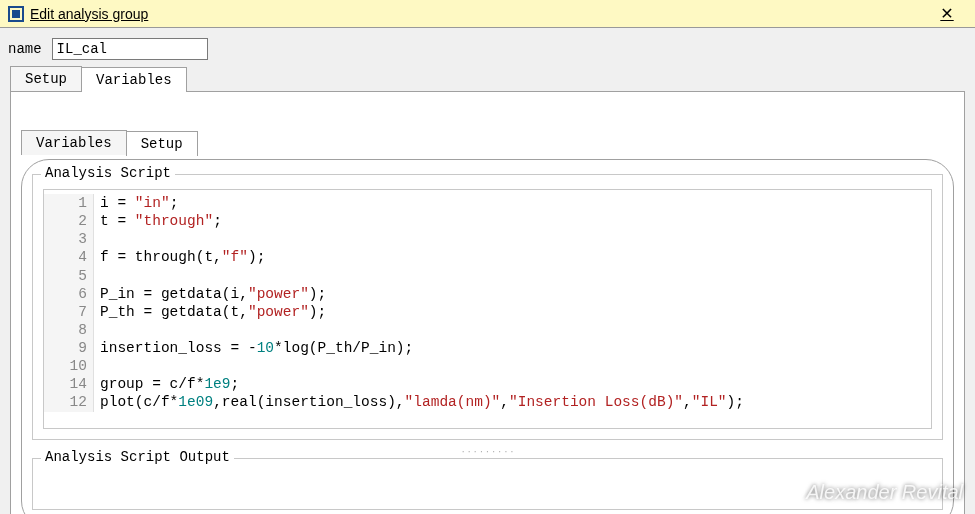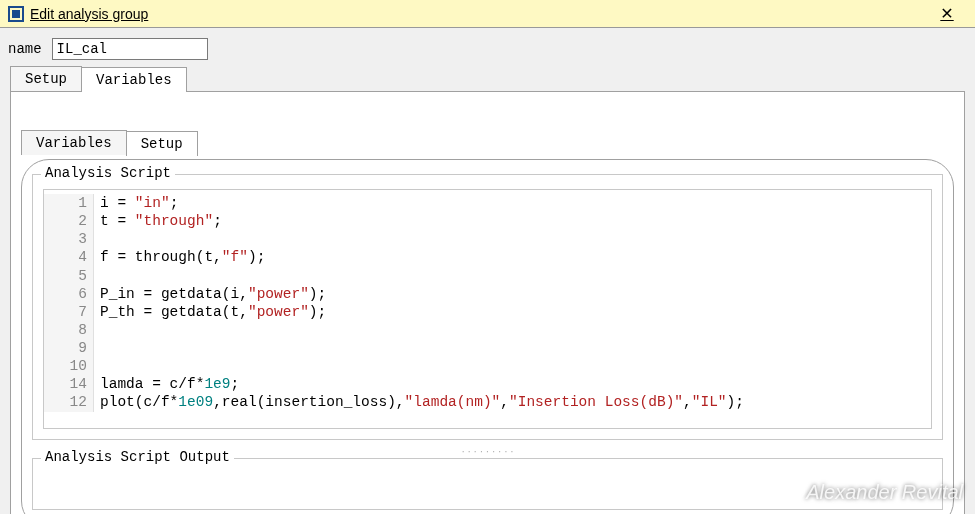--- a/index.html
+++ b/index.html
@@ -165,23 +165,23 @@
         <span class="legend">Analysis Script</span>
         <div class="code-area" id="code-area">
             <div class="code-line"><span class="gutter">1</span><span class="code"><span class="tk-op">i = </span><span class="tk-str">"in"</span><span class="tk-op">;</span></span></div>
             <div class="code-line"><span class="gutter">2</span><span class="code"><span class="tk-op">t = </span><span class="tk-str">"through"</span><span class="tk-op">;</span></span></div>
             <div class="code-line"><span class="gutter">3</span><span class="code"> </span></div>
             <div class="code-line"><span class="gutter">4</span><span class="code"><span class="tk-op">f = through(t,</span><span class="tk-str">"f"</span><span class="tk-op">);</span></span></div>
             <div class="code-line"><span class="gutter">5</span><span class="code"> </span></div>
             <div class="code-line"><span class="gutter">6</span><span class="code"><span class="tk-op">P_in = getdata(i,</span><span class="tk-str">"power"</span><span class="tk-op">);</span></span></div>
             <div class="code-line"><span class="gutter">7</span><span class="code"><span class="tk-op">P_th = getdata(t,</span><span class="tk-str">"power"</span><span class="tk-op">);</span></span></div>
             <div class="code-line"><span class="gutter">8</span><span class="code"> </span></div>
-            <div class="code-line"><span class="gutter">9</span></div>
+            <div class="code-line"><span class="gutter">9</span><span class="code"><span class="tk-op">insertion_loss = -</span><span class="tk-num">10</span><span class="tk-op">*log(P_th/P_in);</span></span></div>
             <div class="code-line"><span class="gutter">10</span><span class="code"> </span></div>
-            <div class="code-line"><span class="gutter">14</span><span class="code"><span class="tk-op">lamda = c/f*</span><span class="tk-num">1e9</span><span class="tk-op">;</span></span></div>
+            <div class="code-line"><span class="gutter">14</span><span class="code"><span class="tk-op">group = c/f*</span><span class="tk-num">1e9</span><span class="tk-op">;</span></span></div>
             <div class="code-line"><span class="gutter">12</span><span class="code"><span class="tk-op">plot(c/f*</span><span class="tk-num">1e09</span><span class="tk-op">,real(insertion_loss),</span><span class="tk-str">"lamda(nm)"</span><span class="tk-op">,</span><span class="tk-str">"Insertion Loss(dB)"</span><span class="tk-op">,</span><span class="tk-str">"IL"</span><span class="tk-op">);</span></span></div>
           </div>
       </div>
 
       <div class="resize-handle">· · · · · · · · ·</div>
 
       <div class="fieldset" style="padding-bottom:36px;">
         <span class="legend">Analysis Script Output</span>
       </div>
 

